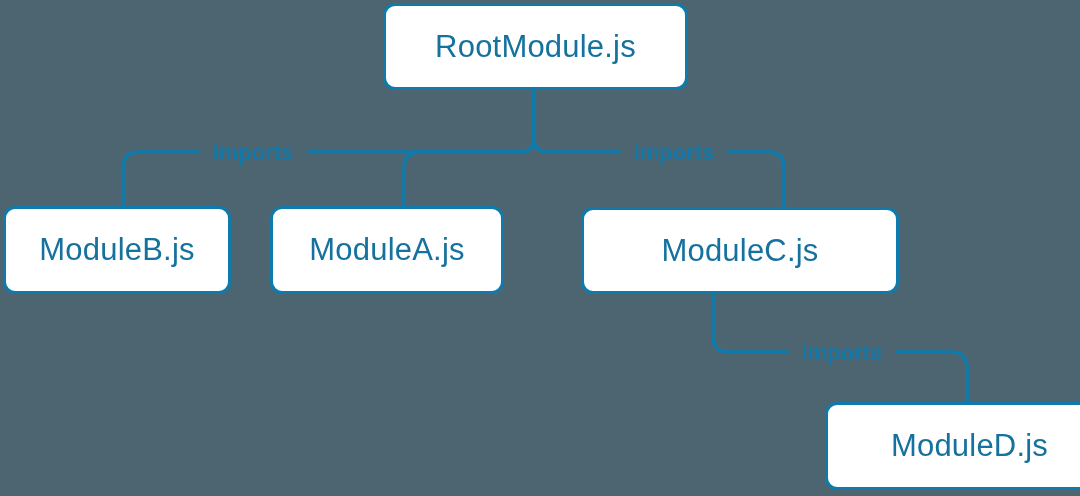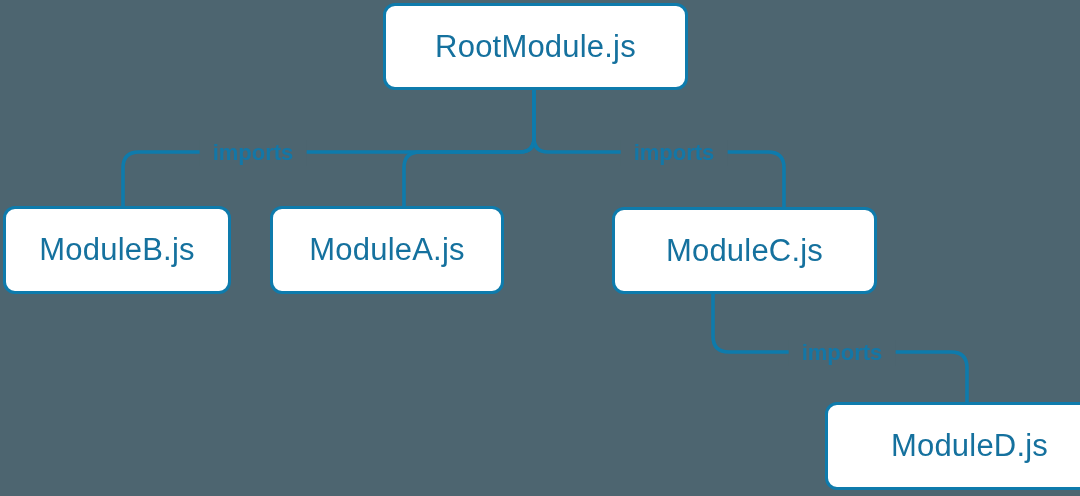--- a/index.html
+++ b/index.html
@@ -63,17 +63,17 @@
   <span class="edge-label" style="left:253px;top:153px;">imports</span>
   <span class="edge-label" style="left:674px;top:153px;">imports</span>
   <span class="edge-label" style="left:842px;top:353px;">imports</span>
 
   <div class="node" style="left:383px;top:3px;width:305px;height:87px;">RootModule.js</div>
 
   <div class="node" style="left:3px;top:206px;width:228px;height:88px;">ModuleB.js</div>
 
   <div class="node" style="left:270px;top:206px;width:234px;height:88px;">ModuleA.js</div>
 
-  <div class="node" style="left:612px;top:207px;width:265px;height:87px;">ModuleC.js</div>
+  <div class="node" style="left:581px;top:207px;width:318px;height:87px;">ModuleC.js</div>
 
   <div class="node" style="left:825px;top:402px;width:289px;height:88px;">ModuleD.js</div>
 
 </div>
 
 </body></html>

